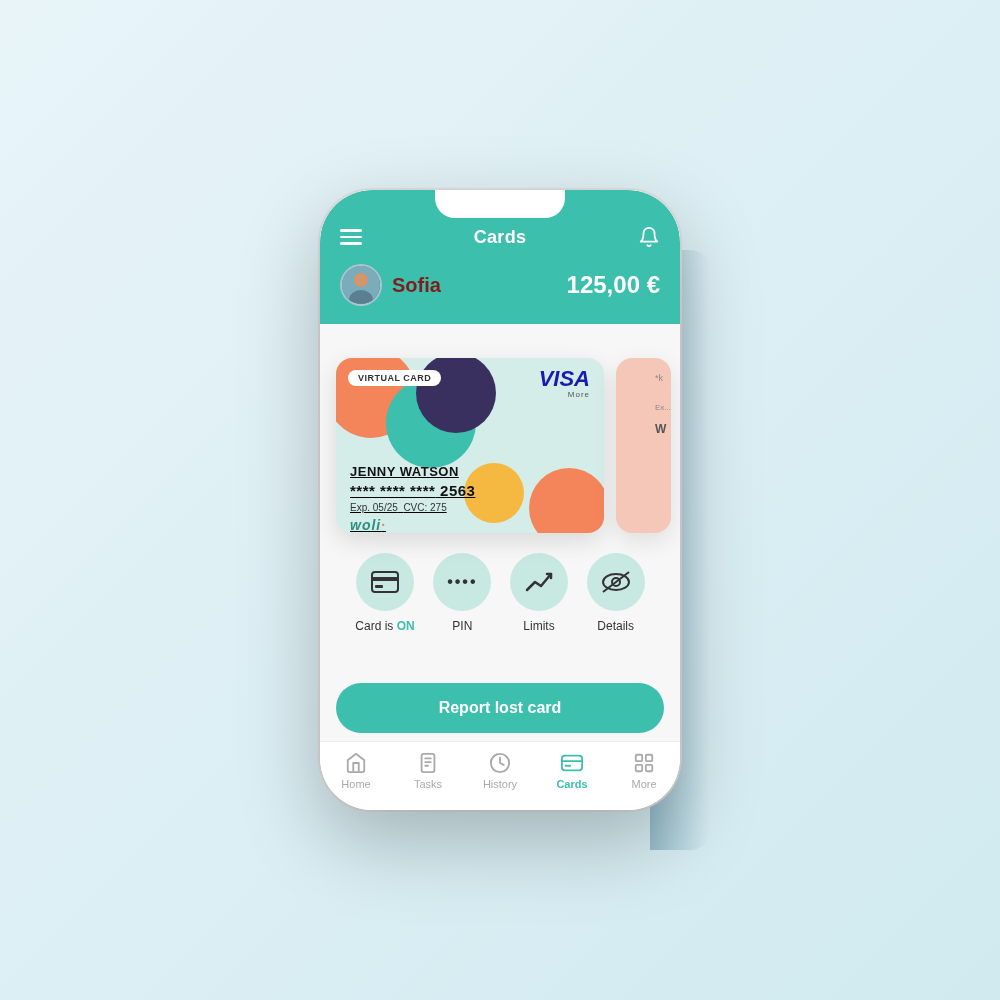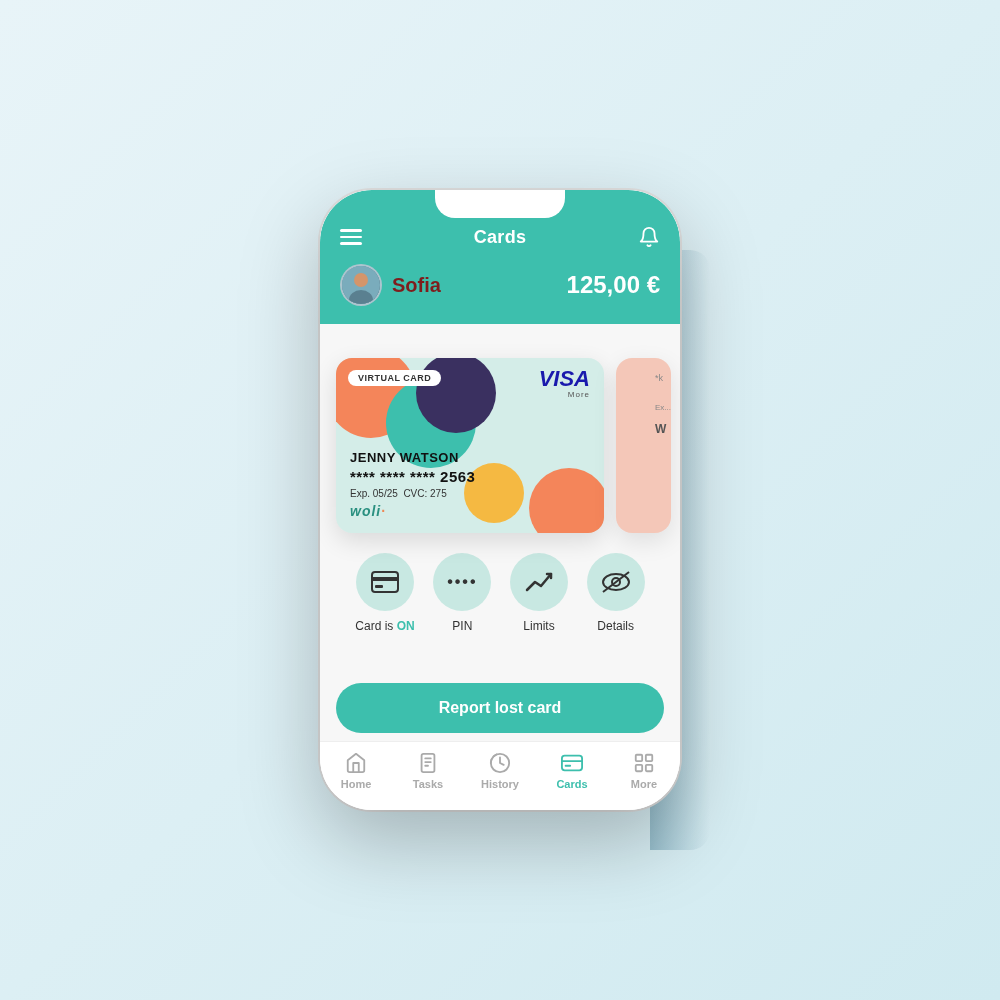--- a/index.html
+++ b/index.html
@@ -248,23 +248,24 @@
     }
 
     .card-visa-sub {
       font-size: 8px;
       color: #555;
       letter-spacing: 1px;
     }
 
     .card-details {
       position: absolute;
-      bottom: 14px;
+      bottom: 0;
       left: 14px;
       z-index: 10;
+      text-decoration: underline;
     }
 
     .card-name {
       font-size: 13px;
       font-weight: 800;
       color: #111;
       letter-spacing: 0.5px;
       margin-bottom: 3px;
     }
 
@@ -368,21 +369,21 @@
       flex-direction: column;
       align-items: center;
       gap: 4px;
       cursor: pointer;
       min-width: 55px;
     }
 
     .nav-label {
       font-size: 11px;
       color: #aaa;
-      font-weight: 700;
+      font-weight: 400;
     }
 
     .nav-label.active {
       color: #3dbfad;
       font-weight: 600;
     }
 
     
     .phone-shadow {
       position: absolute;

